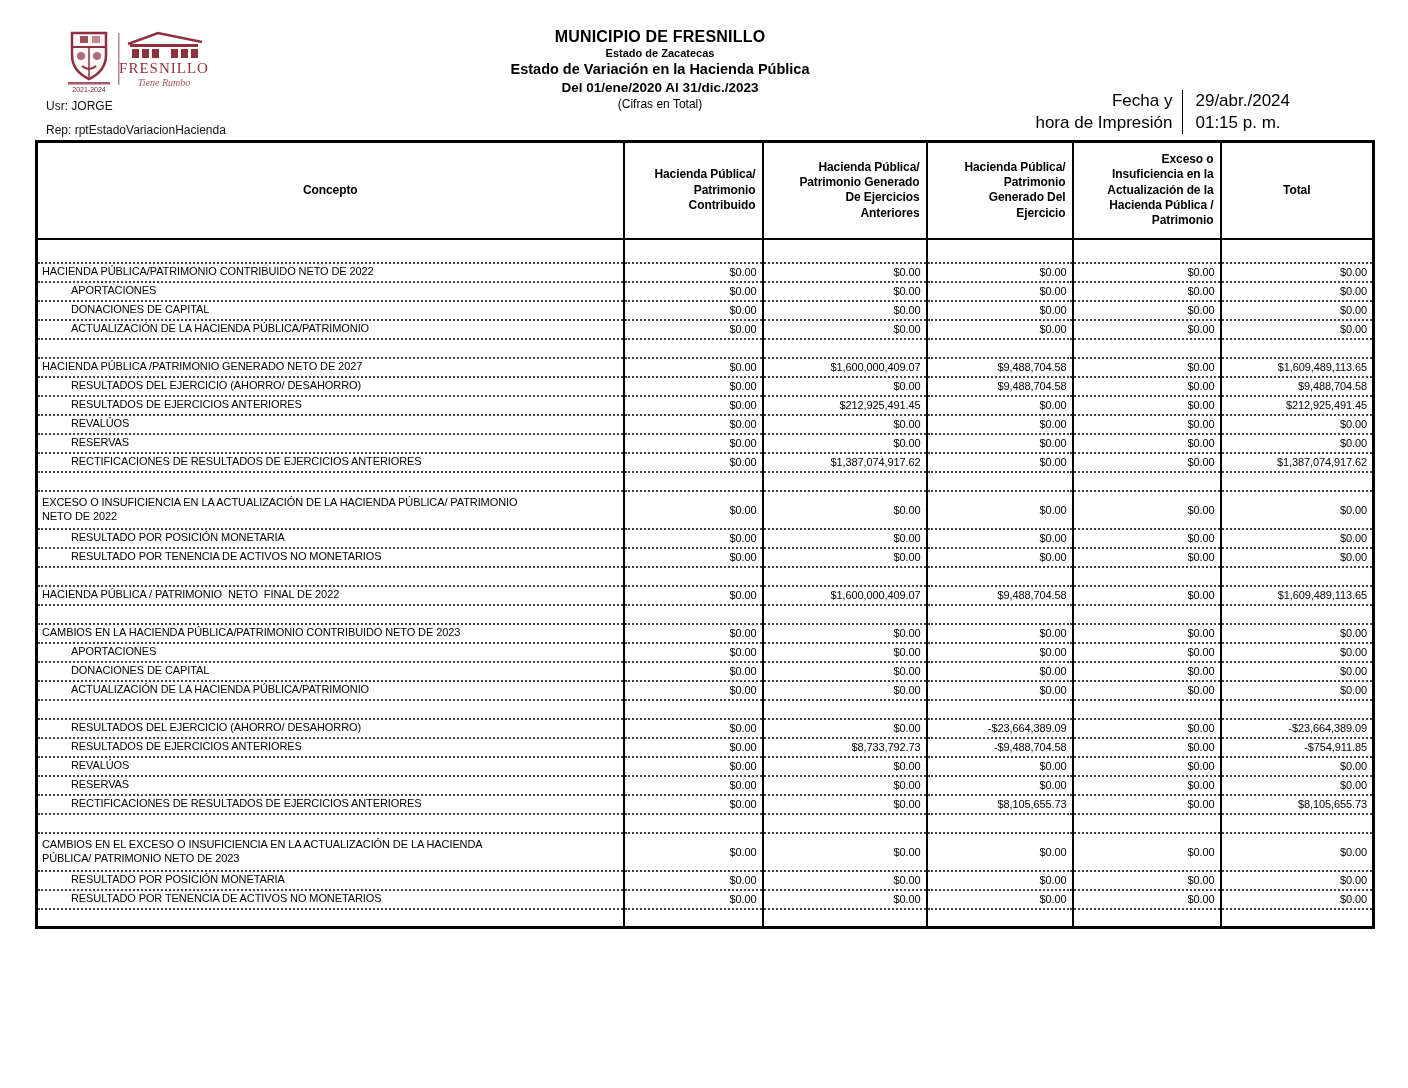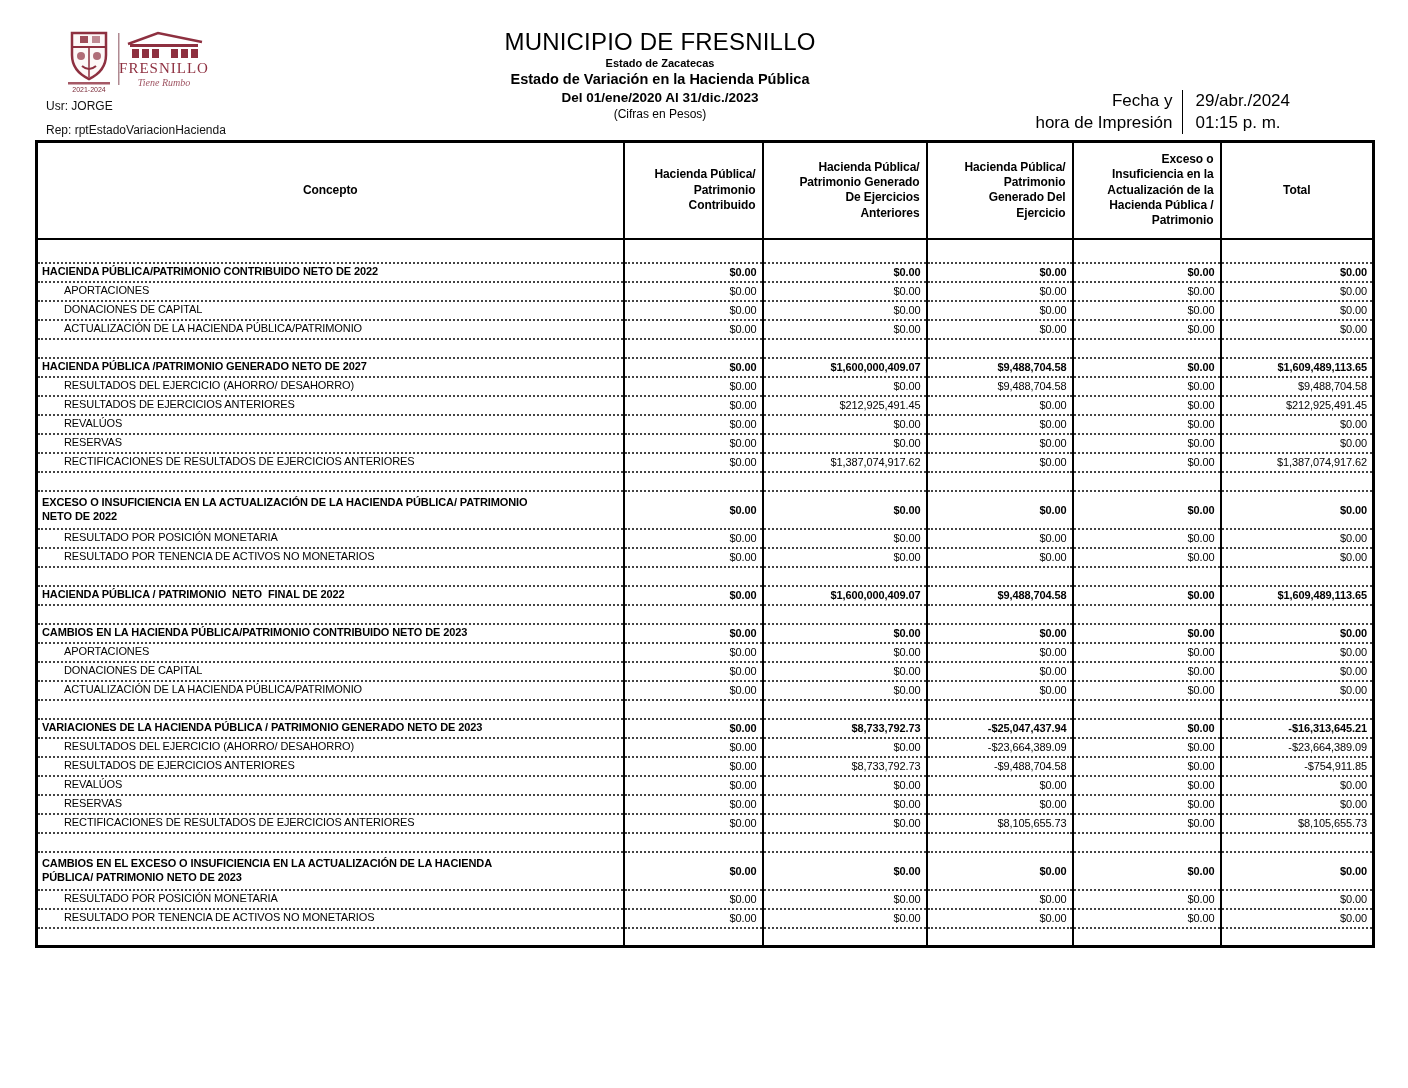--- a/index.html
+++ b/index.html
@@ -6,21 +6,21 @@
   body { background:#e8e8e8; }
   .page {
     width:1408px; height:1088px; background:#ffffff; position:relative;
     font-family:"Liberation Sans", sans-serif; color:#000; overflow:hidden;
   }
 
   
   .logo { position:absolute; left:58px; top:28px; }
   .meta-left { position:absolute; left:46px; top:94px; font-size:12px; line-height:24px; color:#111; }
   .titles { position:absolute; left:320px; top:28px; width:680px; text-align:center; }
-  .t1 { font-size:24px; font-weight:normal; letter-spacing:.2px; }
+  .t1 { font-size:16px; font-weight:bold; letter-spacing:.2px; }
   .t2 { font-size:11px; font-weight:bold; margin-top:1px; }
   .t3 { font-size:14.5px; font-weight:bold; margin-top:2px; }
   .t4 { font-size:13.5px; font-weight:bold; margin-top:3px; }
   .t5 { font-size:12px; margin-top:2px; font-weight:normal; }
   .print-info { position:absolute; right:118px; top:90px; display:grid; grid-template-columns:auto auto; font-size:17px; }
   .print-info .pl { text-align:right; padding:4px 10px 4px 0; line-height:14px; }
   .print-info .pv { border-left:1.5px solid #000; padding:4px 0 4px 12px; line-height:14px; min-width:85px; }
 
   
   .report-table {
@@ -37,22 +37,22 @@
   .th-num { text-align:right; }
   .th-total { text-align:center; }
   .report-table td {
     border-left:2px solid #000; border-right:2px solid #000;
     border-bottom:2px dotted #444;
     vertical-align:middle; overflow:hidden;
   }
   .report-table .lbl { text-align:left; padding:1px 4px 1px 4px; white-space:pre-wrap; line-height:1.25; }
   .report-table .val { text-align:right; padding:1px 5px 1px 2px; white-space:nowrap; }
   tr.r-item td { height:19px; }
-  tr.r-item .lbl { padding-left:26px;margin-top:32px; }
-  tr.r-section td, tr.r-section2 td { height:19px; font-weight:bold; }
+  tr.r-item .lbl { padding-left:33px;margin-top:32px; }
+  tr.r-section td, tr.r-section2 td { height:19px; font-weight:normal; }
   tr.r-section2 td { height:38px; }
   tr.r-spacer td { height:19px; }
   tr.r-first td { height:24px; }
 </style>
 </head>
 <body>
 
 <div class="page">
 
   <div class="logo">
@@ -91,21 +91,21 @@
   <div class="meta-left">
     <div>Usr: JORGE</div>
     <div>Rep: rptEstadoVariacionHacienda</div>
   </div>
 
   <div class="titles">
     <div class="t1">MUNICIPIO DE FRESNILLO</div>
     <div class="t2">Estado de Zacatecas</div>
     <div class="t3">Estado de Variación en la Hacienda Pública</div>
     <div class="t4">Del 01/ene/2020 Al 31/dic./2023</div>
-    <div class="t5">(Cifras en Pesos)</div>
+    <div class="t5">(Cifras en Total)</div>
   </div>
 
   <div class="print-info">
     <div class="pl">Fecha y</div>
     <div class="pv">29/abr./2024</div>
     <div class="pl">hora de Impresión</div>
     <div class="pv">01:15 p. m.</div>
   </div>
 
   <table class="report-table">
@@ -326,28 +326,20 @@
           <td class="val">$0.00</td>
         </tr>
         <tr class="r-spacer">
           <td class="lbl"></td>
           <td class="val"></td>
           <td class="val"></td>
           <td class="val"></td>
           <td class="val"></td>
           <td class="val"></td>
         </tr>
-        <tr class="r-section">
-          <td class="lbl">VARIACIONES DE LA HACIENDA PÚBLICA / PATRIMONIO GENERADO NETO DE 2023</td>
-          <td class="val">$0.00</td>
-          <td class="val">$8,733,792.73</td>
-          <td class="val">-$25,047,437.94</td>
-          <td class="val">$0.00</td>
-          <td class="val">-$16,313,645.21</td>
-        </tr>
         <tr class="r-item">
           <td class="lbl">RESULTADOS DEL EJERCICIO (AHORRO/ DESAHORRO)</td>
           <td class="val">$0.00</td>
           <td class="val">$0.00</td>
           <td class="val">-$23,664,389.09</td>
           <td class="val">$0.00</td>
           <td class="val">-$23,664,389.09</td>
         </tr>
         <tr class="r-item">
           <td class="lbl">RESULTADOS DE EJERCICIOS ANTERIORES</td>

